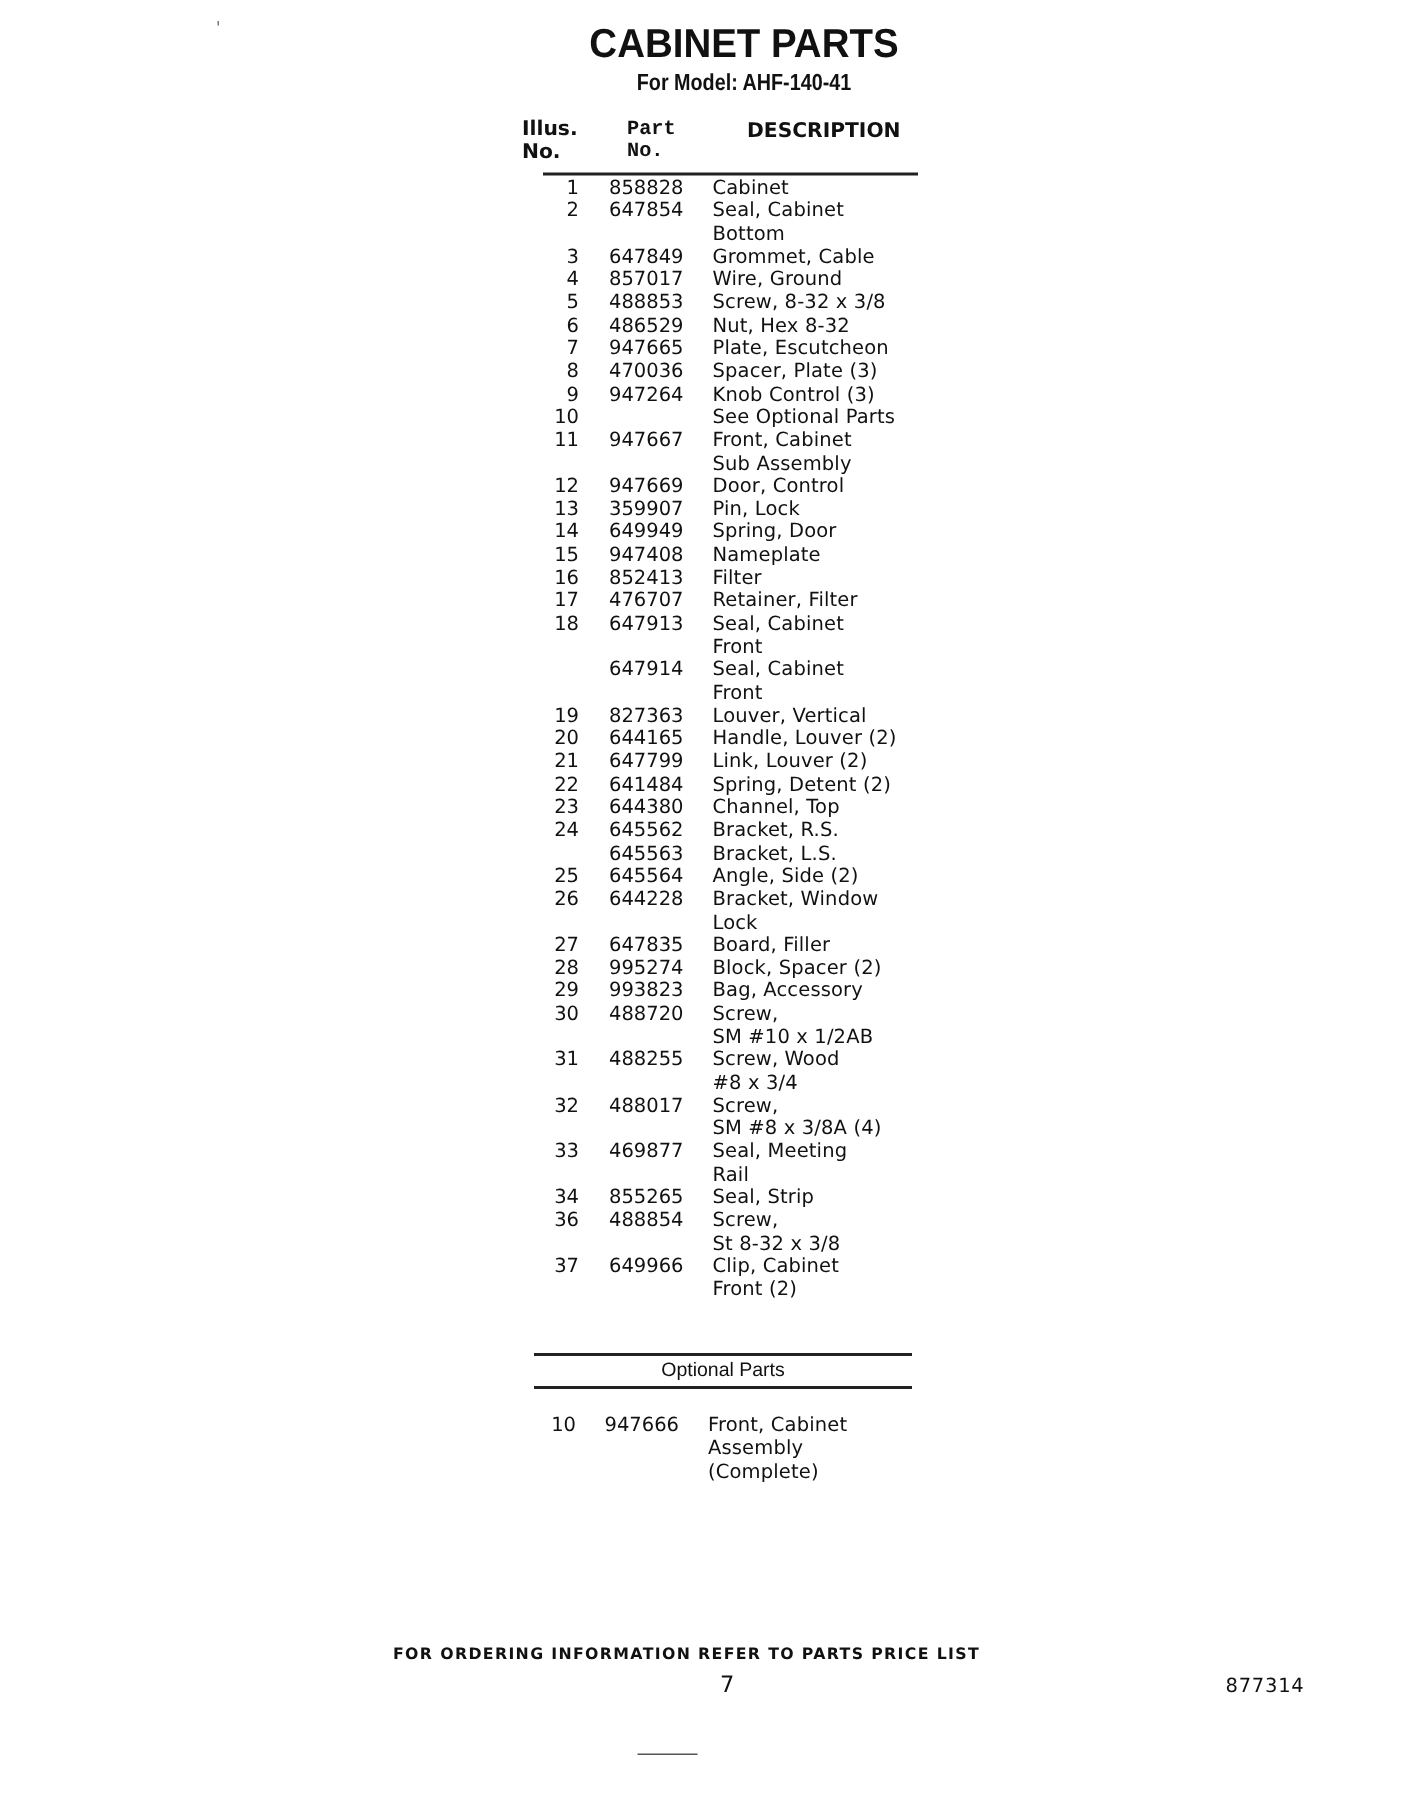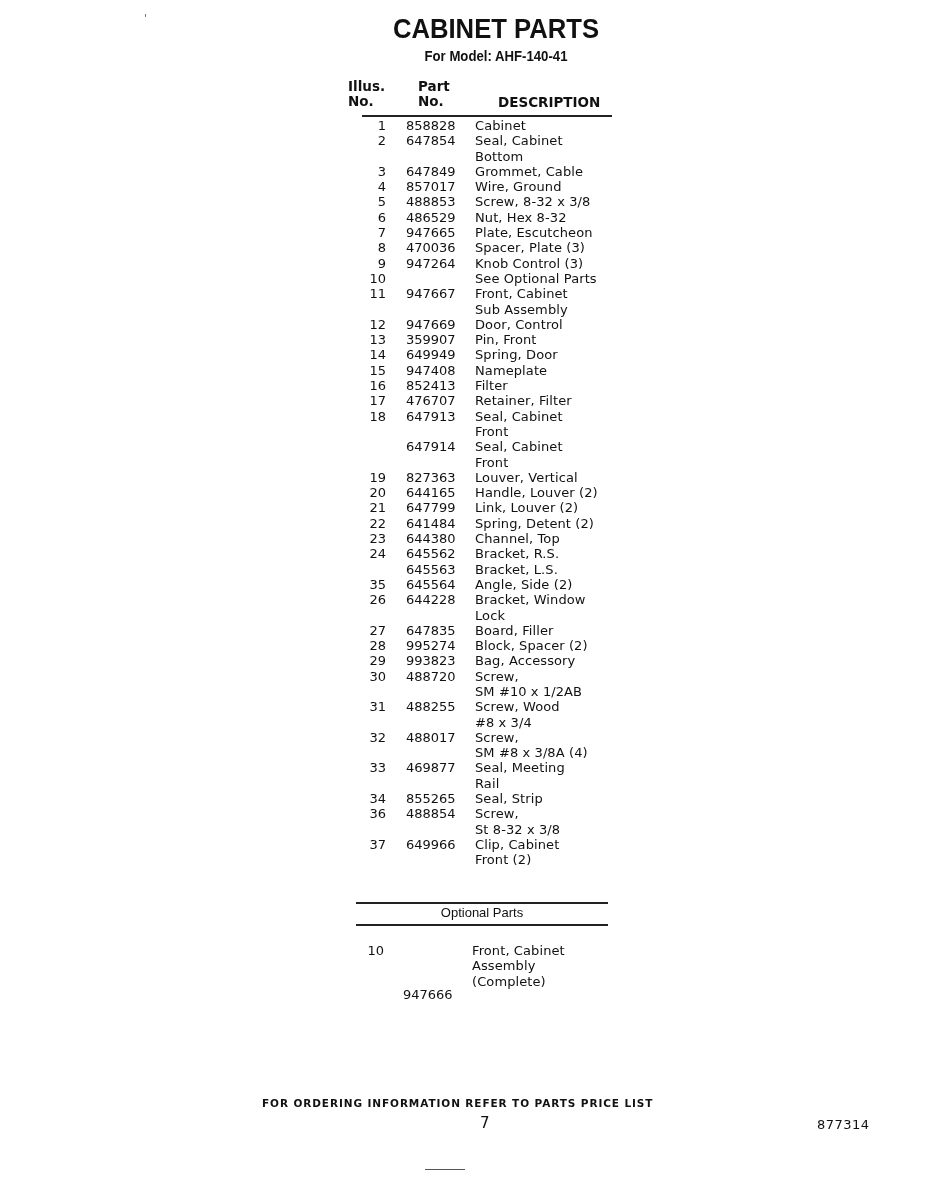--- a/index.html
+++ b/index.html
@@ -1,35 +1,35 @@
 <!DOCTYPE html>
 <html><head>
 <meta charset="utf-8">
 <style>
   html, body { margin: 0; padding: 0; background: #ffffff; }
   body { width: 945px; height: 1200px; position: relative; overflow: hidden; color: #111; font-family: "DejaVu Sans", sans-serif; }
   .title { position: absolute; left: 0; width: 992px; top: 14px; text-align: center; font-family: "Liberation Sans", sans-serif; font-weight: bold; font-size: 27px; letter-spacing: 0px; color: #111; transform: scaleX(0.95); }
   .subtitle { position: absolute; left: 0; width: 992px; top: 47px; text-align: center; font-family: "Liberation Sans", sans-serif; font-weight: bold; font-size: 15.5px; color: #111; transform: scaleX(0.85); }
   .hdr { position: absolute; font-family: "DejaVu Sans", sans-serif; font-weight: bold; font-size: 13.5px; line-height: 15px; color: #111; }
   .hdr-illus { left: 348px; top: 79px; }
-  .hdr-part { left: 418px; top: 79px; }
-  .hdr-desc { left: 498px; top: 95px; }
+  .hdr-part { left: 418px; top: 79px; font-family: Liberation Mono, monospace; }
+  .hdr-desc { left: 498px; top: 80px; }
   .rule { position: absolute; height: 1.5px; background: #222; }
   .rule-head { left: 362px; top: 115px; width: 250px; }
   .rows { position: absolute; left: 0; top: 118px; width: 945px; }
   .row { position: relative; height: 15.3px; font-family: "DejaVu Sans", sans-serif; font-size: 13px; line-height: 15.3px; color: #111; white-space: nowrap; }
   .row .illus { position: absolute; left: 356px; width: 30px; text-align: right; }
   .row .part { position: absolute; left: 406px; }
   .row .desc { position: absolute; left: 475px; letter-spacing: 0.1px; }
   .opt-rule-top { left: 356px; top: 902px; width: 252px; }
   .opt-rule-bot { left: 356px; top: 924px; width: 252px; }
   .opt-label { position: absolute; left: 356px; width: 252px; top: 905px; text-align: center; font-family: Liberation Sans, sans-serif; font-size: 13px; color: #111; }
   .opt-rows { position: absolute; left: 0; top: 943px; width: 945px; }
   .opt-rows .row .illus { left: 356px; width: 28px; }
-  .opt-rows .row .part { left: 403px; margin-top: 44px; }
+  .opt-rows .row .part { left: 403px; }
   .opt-rows .row .desc { left: 472px; }
   .footer { position: absolute; left: 262px; top: 1097px; font-family: "DejaVu Sans", sans-serif; font-weight: bold; font-size: 10.5px; letter-spacing: 0.9px; color: #111; }
   .pagenum { position: absolute; left: 480px; top: 1114px; font-family: "DejaVu Sans", sans-serif; font-size: 15px; color: #111; }
   .docnum { position: absolute; left: 817px; top: 1117px; font-family: "DejaVu Sans", sans-serif; font-size: 13px; letter-spacing: 0.5px; color: #111; }
   .handwrite { position: absolute; left: 442px; top: 1172px; font-family: "DejaVu Serif", serif; font-style: italic; font-weight: bold; font-size: 15px; letter-spacing: 1px; color: #111; margin-top: 48px; }
   .handwrite-line { position: absolute; left: 425px; top: 1169px; width: 40px; height: 1px; background: #555; }
   .speck { position: absolute; left: 145px; top: 14px; width: 1px; height: 3px; background: #777; }
 </style>
 </head>
 <body>
@@ -117,21 +117,21 @@
       <span class="desc">Sub Assembly</span>
     </div>
     <div class="row">
       <span class="illus">12</span>
       <span class="part">947669</span>
       <span class="desc">Door, Control</span>
     </div>
     <div class="row">
       <span class="illus">13</span>
       <span class="part">359907</span>
-      <span class="desc">Pin, Front</span>
+      <span class="desc">Pin, Lock</span>
     </div>
     <div class="row">
       <span class="illus">14</span>
       <span class="part">649949</span>
       <span class="desc">Spring, Door</span>
     </div>
     <div class="row">
       <span class="illus">15</span>
       <span class="part">947408</span>
       <span class="desc">Nameplate</span>
@@ -195,21 +195,21 @@
       <span class="illus">24</span>
       <span class="part">645562</span>
       <span class="desc">Bracket, R.S.</span>
     </div>
     <div class="row">
       <span class="illus"></span>
       <span class="part">645563</span>
       <span class="desc">Bracket, L.S.</span>
     </div>
     <div class="row">
-      <span class="illus">35</span>
+      <span class="illus">25</span>
       <span class="part">645564</span>
       <span class="desc">Angle, Side (2)</span>
     </div>
     <div class="row">
       <span class="illus">26</span>
       <span class="part">644228</span>
       <span class="desc">Bracket, Window</span>
     </div>
     <div class="row">
       <span class="illus"></span>

